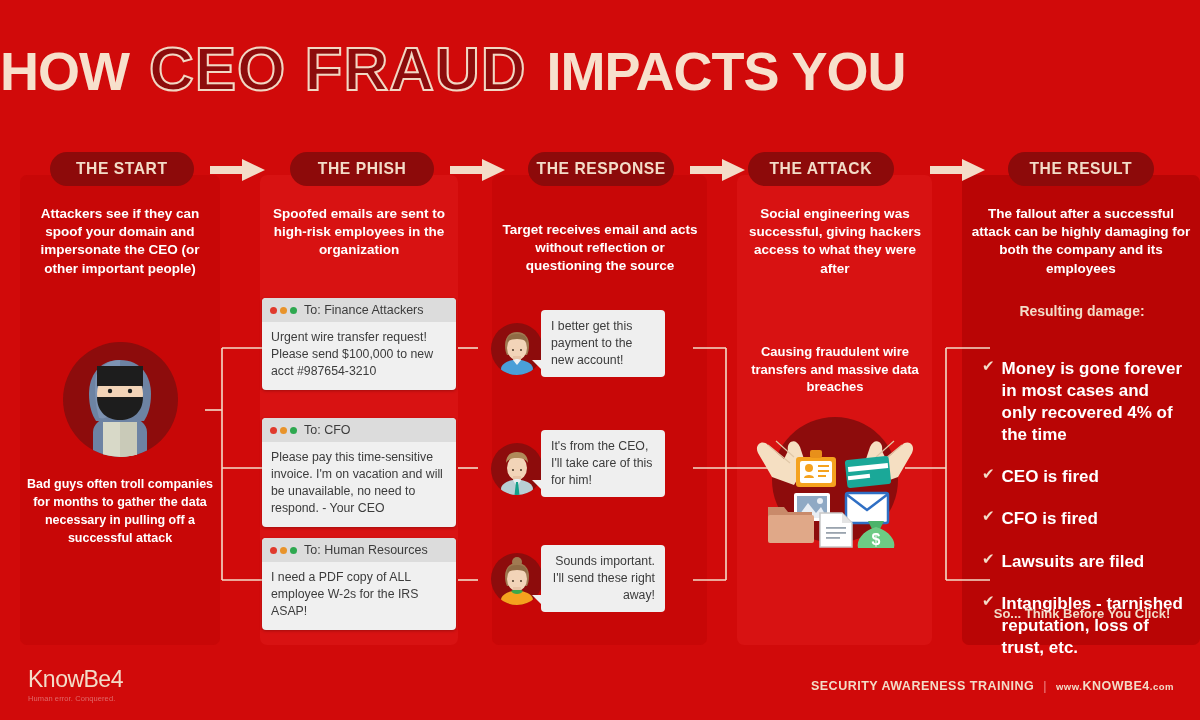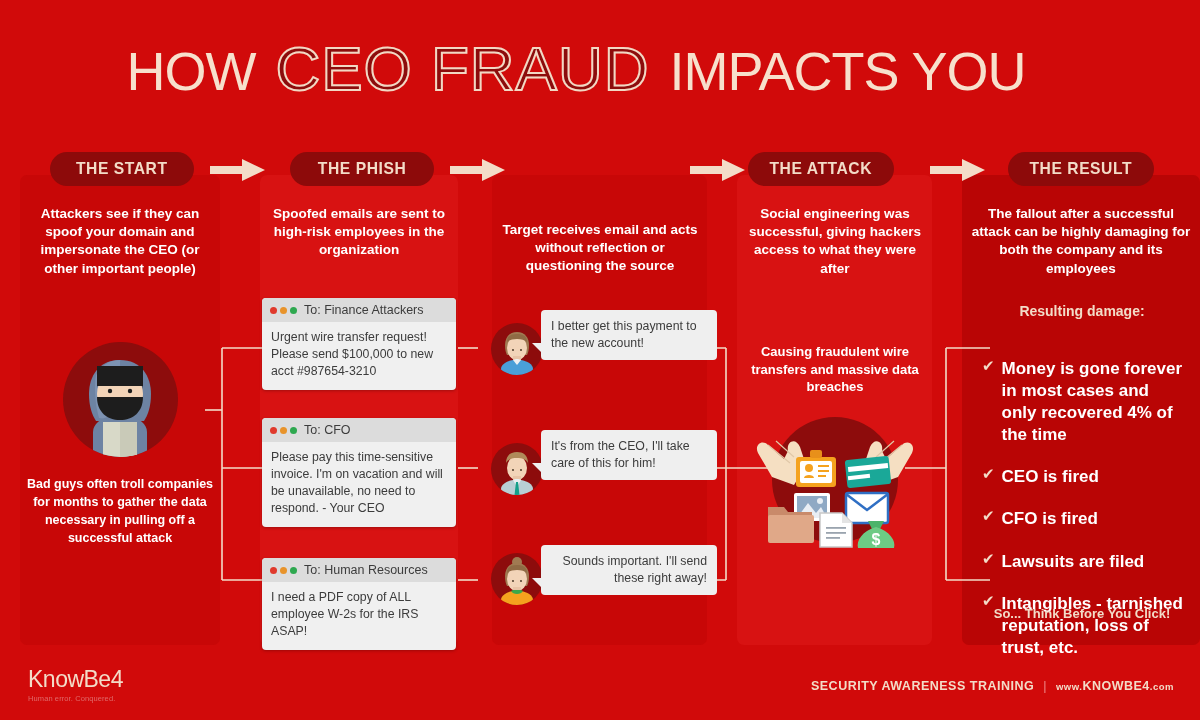--- a/index.html
+++ b/index.html
@@ -8,22 +8,22 @@
     font-family:"Liberation Sans", sans-serif;
     background:#d10a0a;
     position:relative;
     overflow:hidden;
   }
   #stage{ position:absolute; inset:0; width:1200px; height:720px; }
 
   
   .title{
     position:absolute; top:38px; left:0; width:1152px;
-    text-align:center; white-space:nowrap;
-    font-size:54px; font-weight:normal; letter-spacing:0.5px;
+    white-space:nowrap;
+    font-size:54px; font-weight:bold; letter-spacing:0.5px;
     line-height:1;
   }
   .title .plain{ color:#f7e0cc; font-family:"Liberation Sans",sans-serif;
     font-stretch:condensed; letter-spacing:-1px; }
   .title .outline{
     color:#8d0c0c;
     -webkit-text-stroke:2px #f2d8c4;
     font-size:62px;
     letter-spacing:1px;
     padding:0 6px;
@@ -76,21 +76,21 @@
   .dot{ width:7px; height:7px; border-radius:50%; }
   .d-red{ background:#e0392c; } .d-yel{ background:#e8932a; } .d-grn{ background:#2ea84f; }
   .email-body{
     padding:7px 9px 10px 9px; font-size:12.3px; color:#3c3c3c; line-height:1.38;
   }
 
   
   .person{ position:absolute; left:491px; width:52px; height:52px;
     border-radius:50%; background:#8d0c0c; overflow:hidden; }
   .bubble{
-    position:absolute; left:541px; width:176px;
+    position:absolute; left:541px; width:124px;
     background:#efefef; border-radius:4px; padding:8px 10px;
     font-size:12.3px; color:#3c3c3c; line-height:1.38;
   }
   .bubble:after{
     content:""; position:absolute; left:-9px; bottom:7px;
     border-top:10px solid #efefef; border-left:10px solid transparent;
   }
 
   
   .res-title{ position:absolute; left:967px; top:303px; width:230px; text-align:center;
@@ -156,20 +156,23 @@
       <path d="M946,580 L990,580"></path>
     </g>
   </svg>
 
   <div class="pill" style="left:50px;  width:144px;">
       <span>THE START</span>
     </div>
   <div class="pill" style="left:290px; width:144px;">
       <span>THE PHISH</span>
     </div>
+  <div class="pill" style="left:528px; width:146px;">
+      <span>THE RESPONSE</span>
+    </div>
   <div class="pill" style="left:748px; width:146px;">
       <span>THE ATTACK</span>
     </div>
   <div class="pill" style="left:1008px;width:146px;">
       <span>THE RESULT</span>
     </div>
 
   <svg class="arrow" style="left:210px;" viewBox="0 0 56 24">
     <path d="M0,8 L32,8 L32,1 L55,12 L32,23 L32,16 L0,16 Z" fill="#f3dcc8"></path>
   </svg>
@@ -232,21 +235,21 @@
       <span class="dots">
         <span class="dot d-red"></span>
           <span class="dot d-yel"></span>
           <span class="dot d-grn"></span>
       </span>
       <span>To: CFO</span>
     </div>
     <div class="email-body">Please pay this time-sensitive invoice. I'm on vacation and will be unavailable, no need to respond. - Your CEO</div>
   </div>
 
-  <div class="email" style="top:558px;">
+  <div class="email" style="top:538px;">
     <div class="email-head">
       <span class="dots">
         <span class="dot d-red"></span>
           <span class="dot d-yel"></span>
           <span class="dot d-grn"></span>
       </span>
       <span>To: Human Resources</span>
     </div>
     <div class="email-body">I need a PDF copy of ALL employee W-2s for the IRS ASAP!</div>
   </div>

